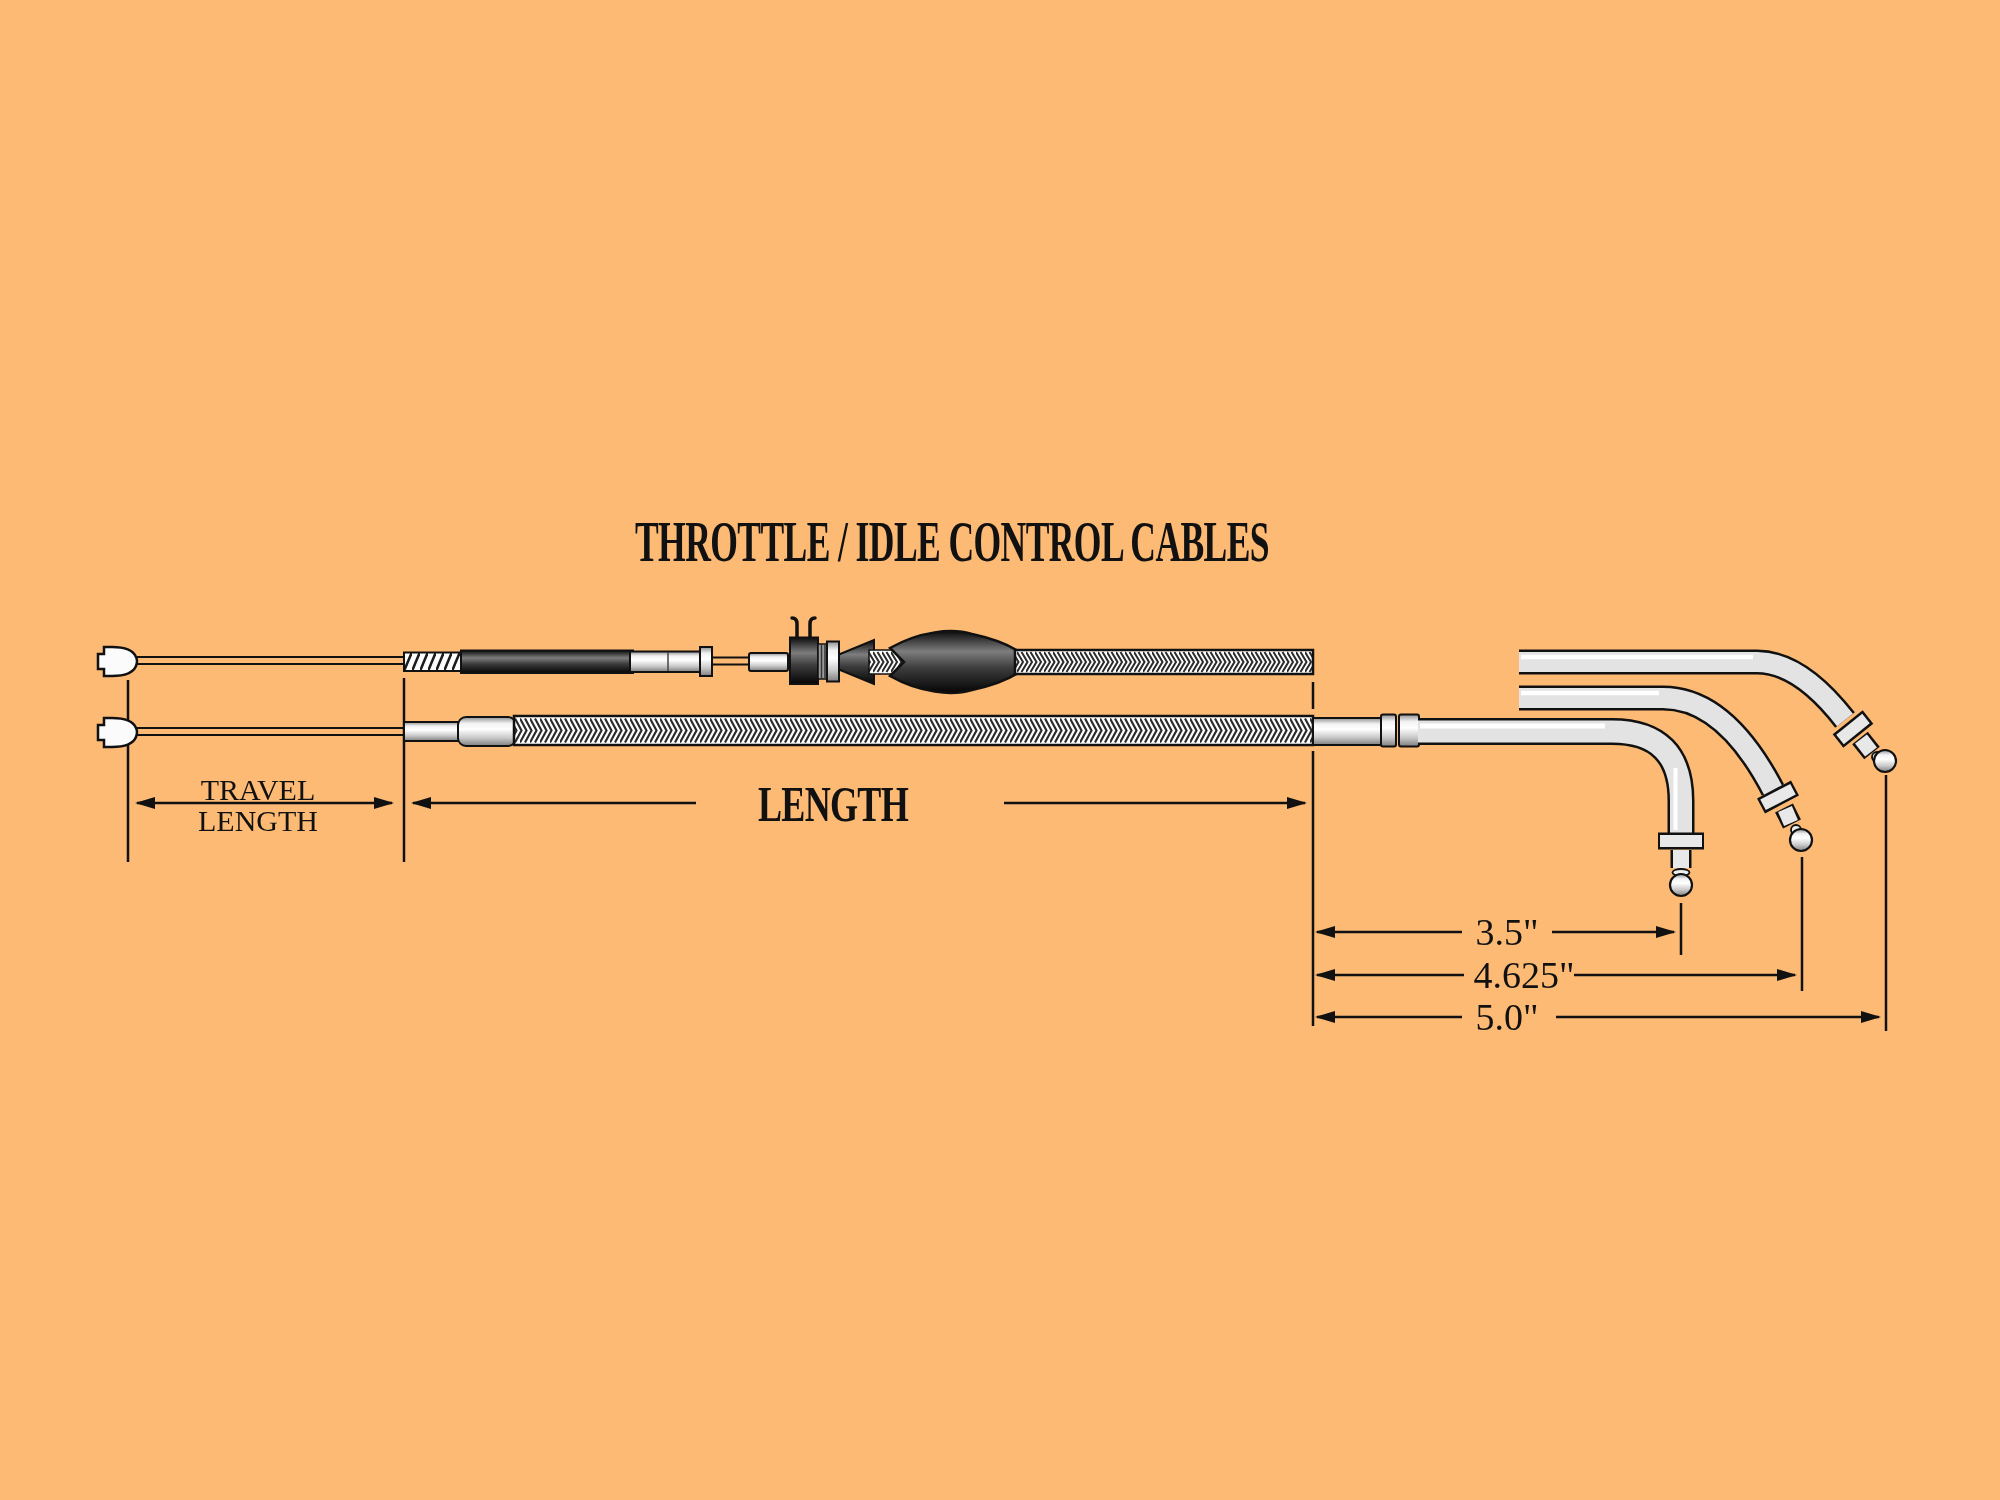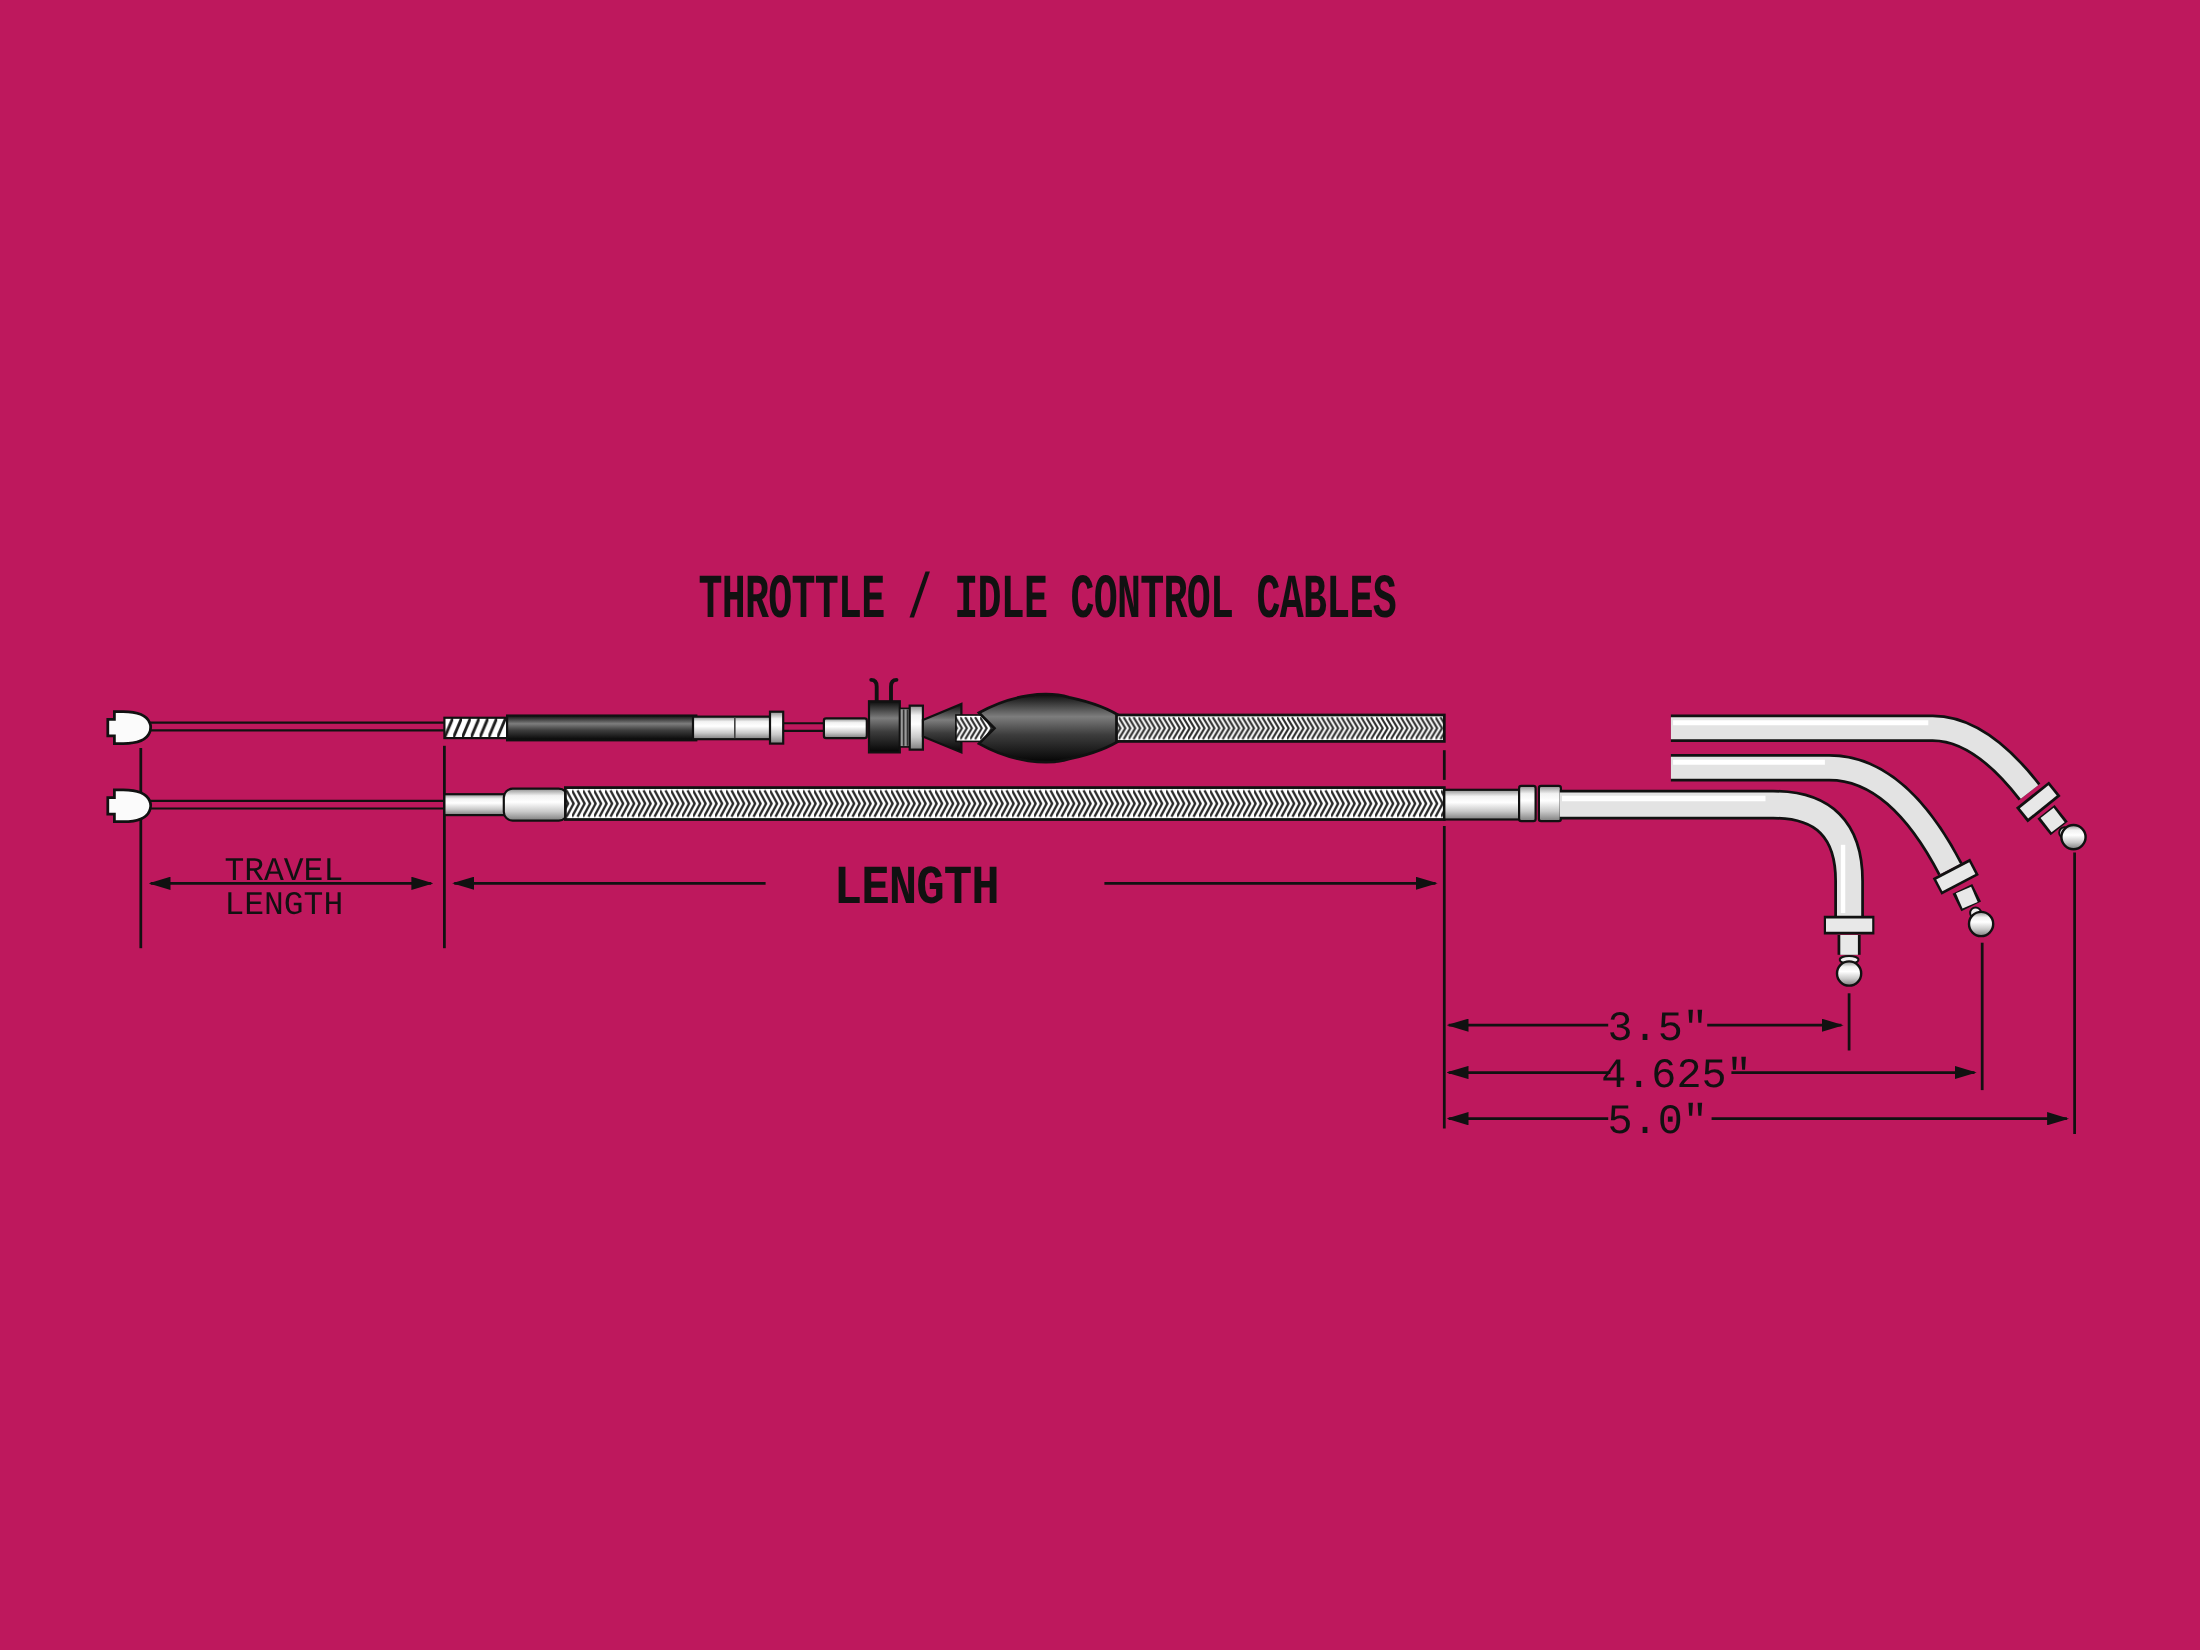--- a/index.html
+++ b/index.html
@@ -1,17 +1,17 @@
 <!DOCTYPE html>
 <html><head>
 <meta charset="utf-8">
 <style>
   html,body{margin:0;padding:0;background:#fff;}
-  .stage{position:relative;width:2000px;height:1500px;background:#be185d;overflow:hidden;
-         font-family:Liberation Mono, monospace;}
+  .stage{position:relative;width:2000px;height:1500px;background:#fdba74;overflow:hidden;
+         font-family:Liberation Serif, serif;}
   svg text{fill:#111;}
   .t-title{font-weight:bold;font-size:57px;letter-spacing:-1px;}
   .t-big{font-weight:bold;font-size:50px;letter-spacing:-1px;}
   .t-dim{font-size:38px;}
   .t-small{font-size:30px;}
 </style>
 </head>
 <body>
 
 <div class="stage">

